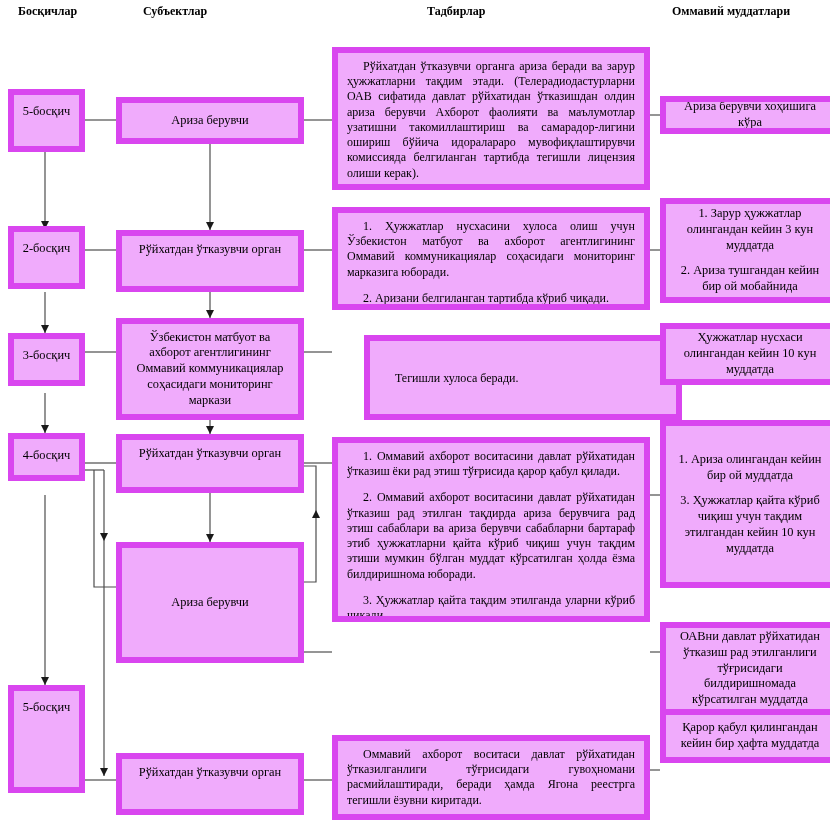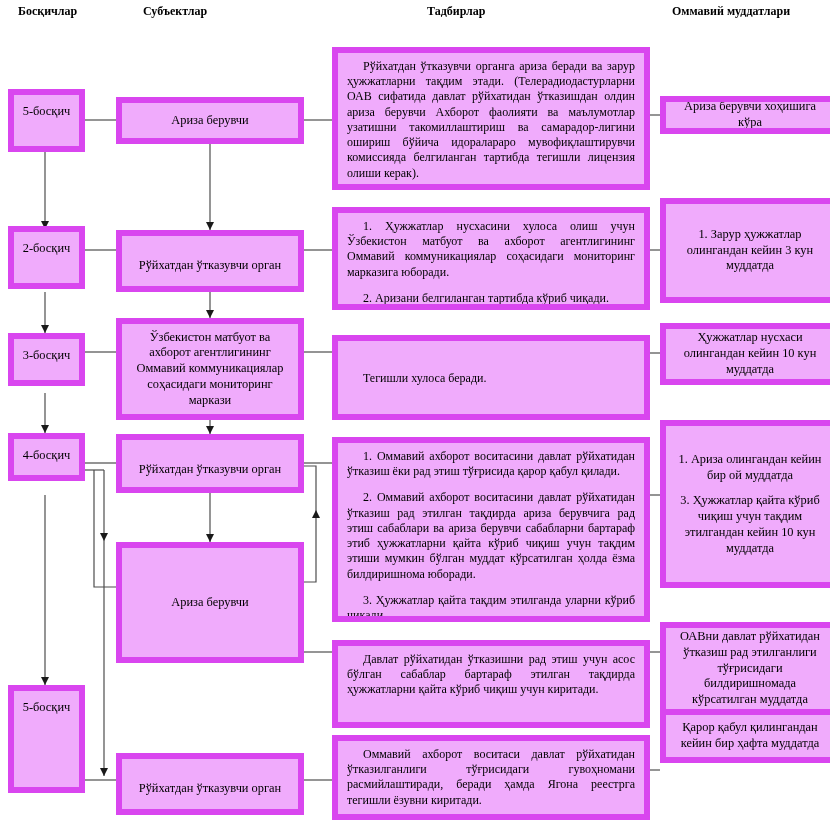--- a/index.html
+++ b/index.html
@@ -35,30 +35,30 @@
     text-align: center;
     padding-top: 9px;
   }
   .subject {
     left: 116px; width: 188px;
     display: flex; flex-direction: column;
     align-items: center; justify-content: center;
     text-align: center;
     padding: 4px 8px;
   }
-  .subject.top { justify-content: flex-start; padding-top: 22px; }
+  .subject.top { justify-content: flex-start; padding-top: 6px; }
   .activity {
     left: 332px; width: 318px;
     padding: 6px 9px 4px 9px;
     text-align: justify;
     font-size: 12px;
   }
   .activity p { text-indent: 16px; margin-bottom: 11px; }
   .activity p:last-child { margin-bottom: 0; }
-  .activity.vcenter { display: flex; flex-direction: column; justify-content: center; }
+  .activity.vcenter { display: flex; flex-direction: column; justify-content: center; margin-left: 32px; }
   .deadline {
     left: 660px; width: 180px;
     display: flex; flex-direction: column;
     justify-content: center;
     text-align: center;
     padding: 3px 7px;
   }
   .deadline p { margin-bottom: 10px; }
   .deadline p:last-child { margin-bottom: 0; }
   svg.wires { position: absolute; left: 0; top: 0; }
@@ -148,32 +148,30 @@
     <p>2. Аризани белгиланган тартибда кўриб чиқади.</p>
   </div>
   <div class="box activity vcenter" style="top:335px;height:85px">
     <p>Тегишли хулоса беради.</p>
   </div>
   <div class="box activity" style="top:437px;height:185px">
     <p>1. Оммавий ахборот воситасини давлат рўйхатидан ўтказиш ёки рад этиш тўғрисида қарор қабул қилади.</p>
     <p>2. Оммавий ахборот воситасини давлат рўйхатидан ўтказиш рад этилган тақдирда ариза берувчига рад этиш сабаблари ва ариза берувчи сабабларни бартараф этиб ҳужжатларни қайта кўриб чиқиш учун тақдим этиши мумкин бўлган муддат кўрсатилган ҳолда ёзма билдиришнома юборади.</p>
     <p>3. Ҳужжатлар қайта тақдим этилганда уларни кўриб чиқади.</p>
   </div>
-  <div class="box activity" style="top:640px;height:88px">
-    <p>Давлат рўйхатидан ўтказишни рад этиш учун асос бўлган сабаблар бартараф этилган тақдирда ҳужжатларни қайта кўриб чиқиш учун киритади.</p>
-  </div>
   <div class="box activity" style="top:735px;height:85px">
     <p>Оммавий ахборот воситаси давлат рўйхатидан ўтказилганлиги тўғрисидаги гувоҳномани расмийлаштиради, беради ҳамда Ягона реестрга тегишли ёзувни киритади.</p>
   </div>
 
   <div class="box deadline" style="top:96px;height:38px">
     <p>Ариза берувчи хоҳишига кўра</p>
   </div>
   <div class="box deadline" style="top:198px;height:105px">
     <p>1. Зарур ҳужжатлар олингандан кейин 3 кун муддатда</p>
+    <p>2. Ариза тушгандан кейин бир ой мобайнида</p>
   </div>
   <div class="box deadline" style="top:323px;height:62px">
     <p>Ҳужжатлар нусхаси олингандан кейин 10 кун муддатда</p>
   </div>
   <div class="box deadline" style="top:420px;height:168px">
     <p>1. Ариза олингандан кейин бир ой муддатда</p>
     <p>3. Ҳужжатлар қайта кўриб чиқиш учун тақдим этилгандан кейин 10 кун муддатда</p>
   </div>
   <div class="box deadline" style="top:622px;height:93px">
     <p>ОАВни давлат рўйхатидан ўтказиш рад этилганлиги тўғрисидаги билдиришномада кўрсатилган муддатда</p>

